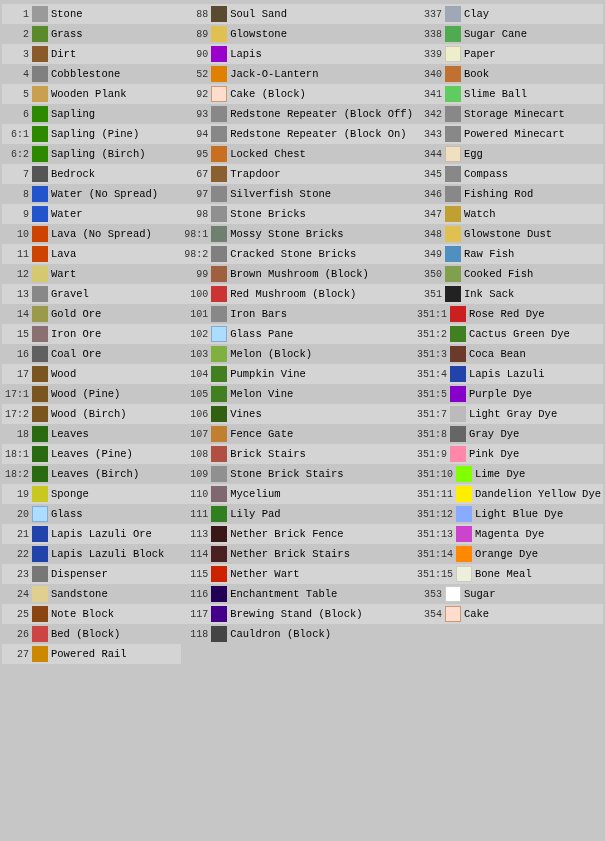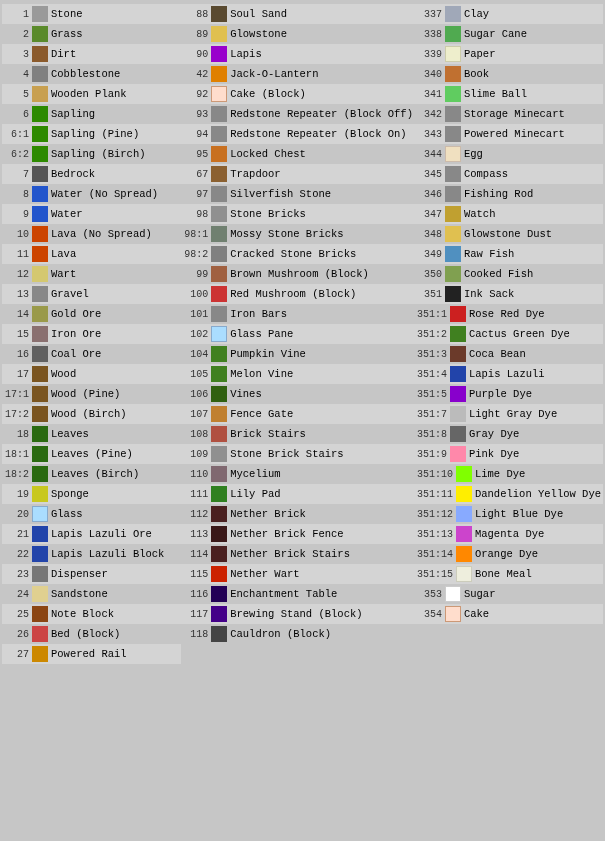--- a/index.html
+++ b/index.html
@@ -325,21 +325,21 @@
         <span class="item-id">89</span>
         <span class="item-icon ic-glowstone"></span>
         <span class="item-name">Glowstone</span>
       </div>
       <div class="item">
         <span class="item-id">90</span>
         <span class="item-icon ic-portal"></span>
         <span class="item-name">Lapis</span>
       </div>
       <div class="item">
-        <span class="item-id">42</span>
+        <span class="item-id">52</span>
         <span class="item-icon ic-jack-o"></span>
         <span class="item-name">Jack-O-Lantern</span>
       </div>
       <div class="item">
         <span class="item-id">92</span>
         <span class="item-icon ic-cake"></span>
         <span class="item-name">Cake (Block)</span>
       </div>
       <div class="item">
         <span class="item-id">93</span>
@@ -395,20 +395,25 @@
         <span class="item-id">101</span>
         <span class="item-icon ic-iron-bars"></span>
         <span class="item-name">Iron Bars</span>
       </div>
       <div class="item">
         <span class="item-id">102</span>
         <span class="item-icon ic-glass-pane"></span>
         <span class="item-name">Glass Pane</span>
       </div>
       <div class="item">
+        <span class="item-id">103</span>
+        <span class="item-icon ic-melon"></span>
+        <span class="item-name">Melon (Block)</span>
+      </div>
+      <div class="item">
         <span class="item-id">104</span>
         <span class="item-icon ic-pumpkin-vine"></span>
         <span class="item-name">Pumpkin Vine</span>
       </div>
       <div class="item">
         <span class="item-id">105</span>
         <span class="item-icon ic-melon-vine"></span>
         <span class="item-name">Melon Vine</span>
       </div>
       <div class="item">
@@ -433,25 +438,20 @@
       </div>
       <div class="item">
         <span class="item-id">110</span>
         <span class="item-icon ic-mycelium"></span>
         <span class="item-name">Mycelium</span>
       </div>
       <div class="item">
         <span class="item-id">111</span>
         <span class="item-icon ic-lily-pad"></span>
         <span class="item-name">Lily Pad</span>
-      </div>
-      <div class="item">
-        <span class="item-id">112</span>
-        <span class="item-icon ic-nether-brick"></span>
-        <span class="item-name">Nether Brick</span>
       </div>
       <div class="item">
         <span class="item-id">113</span>
         <span class="item-icon ic-nether-fence"></span>
         <span class="item-name">Nether Brick Fence</span>
       </div>
       <div class="item">
         <span class="item-id">114</span>
         <span class="item-icon ic-nether-stairs"></span>
         <span class="item-name">Nether Brick Stairs</span>

